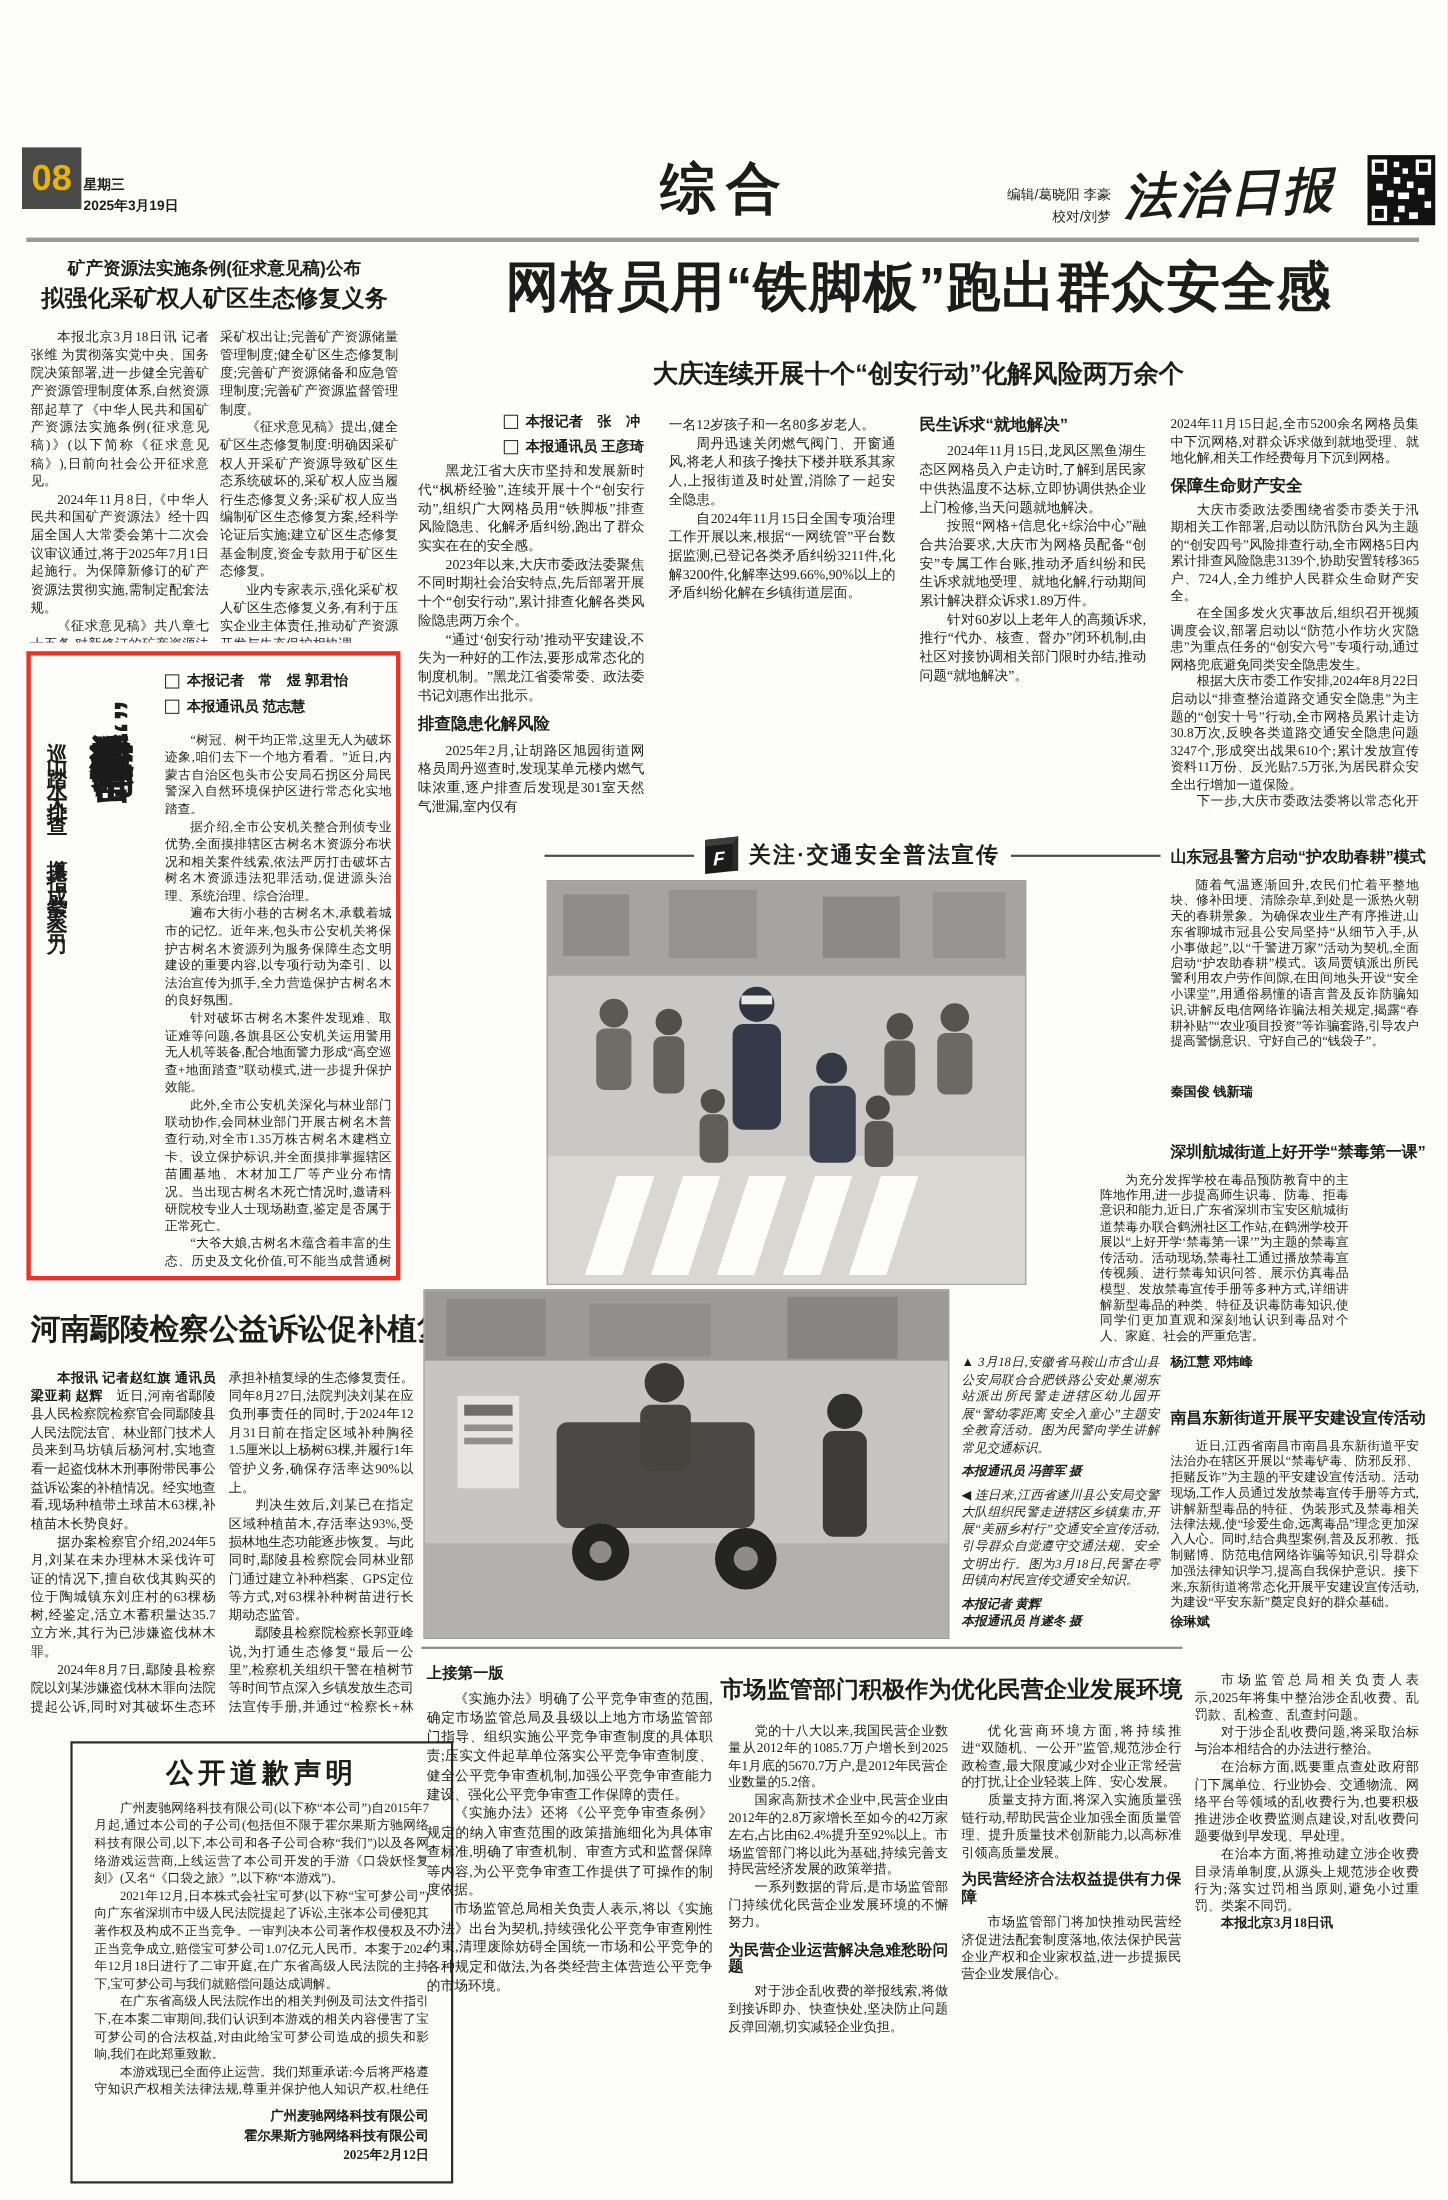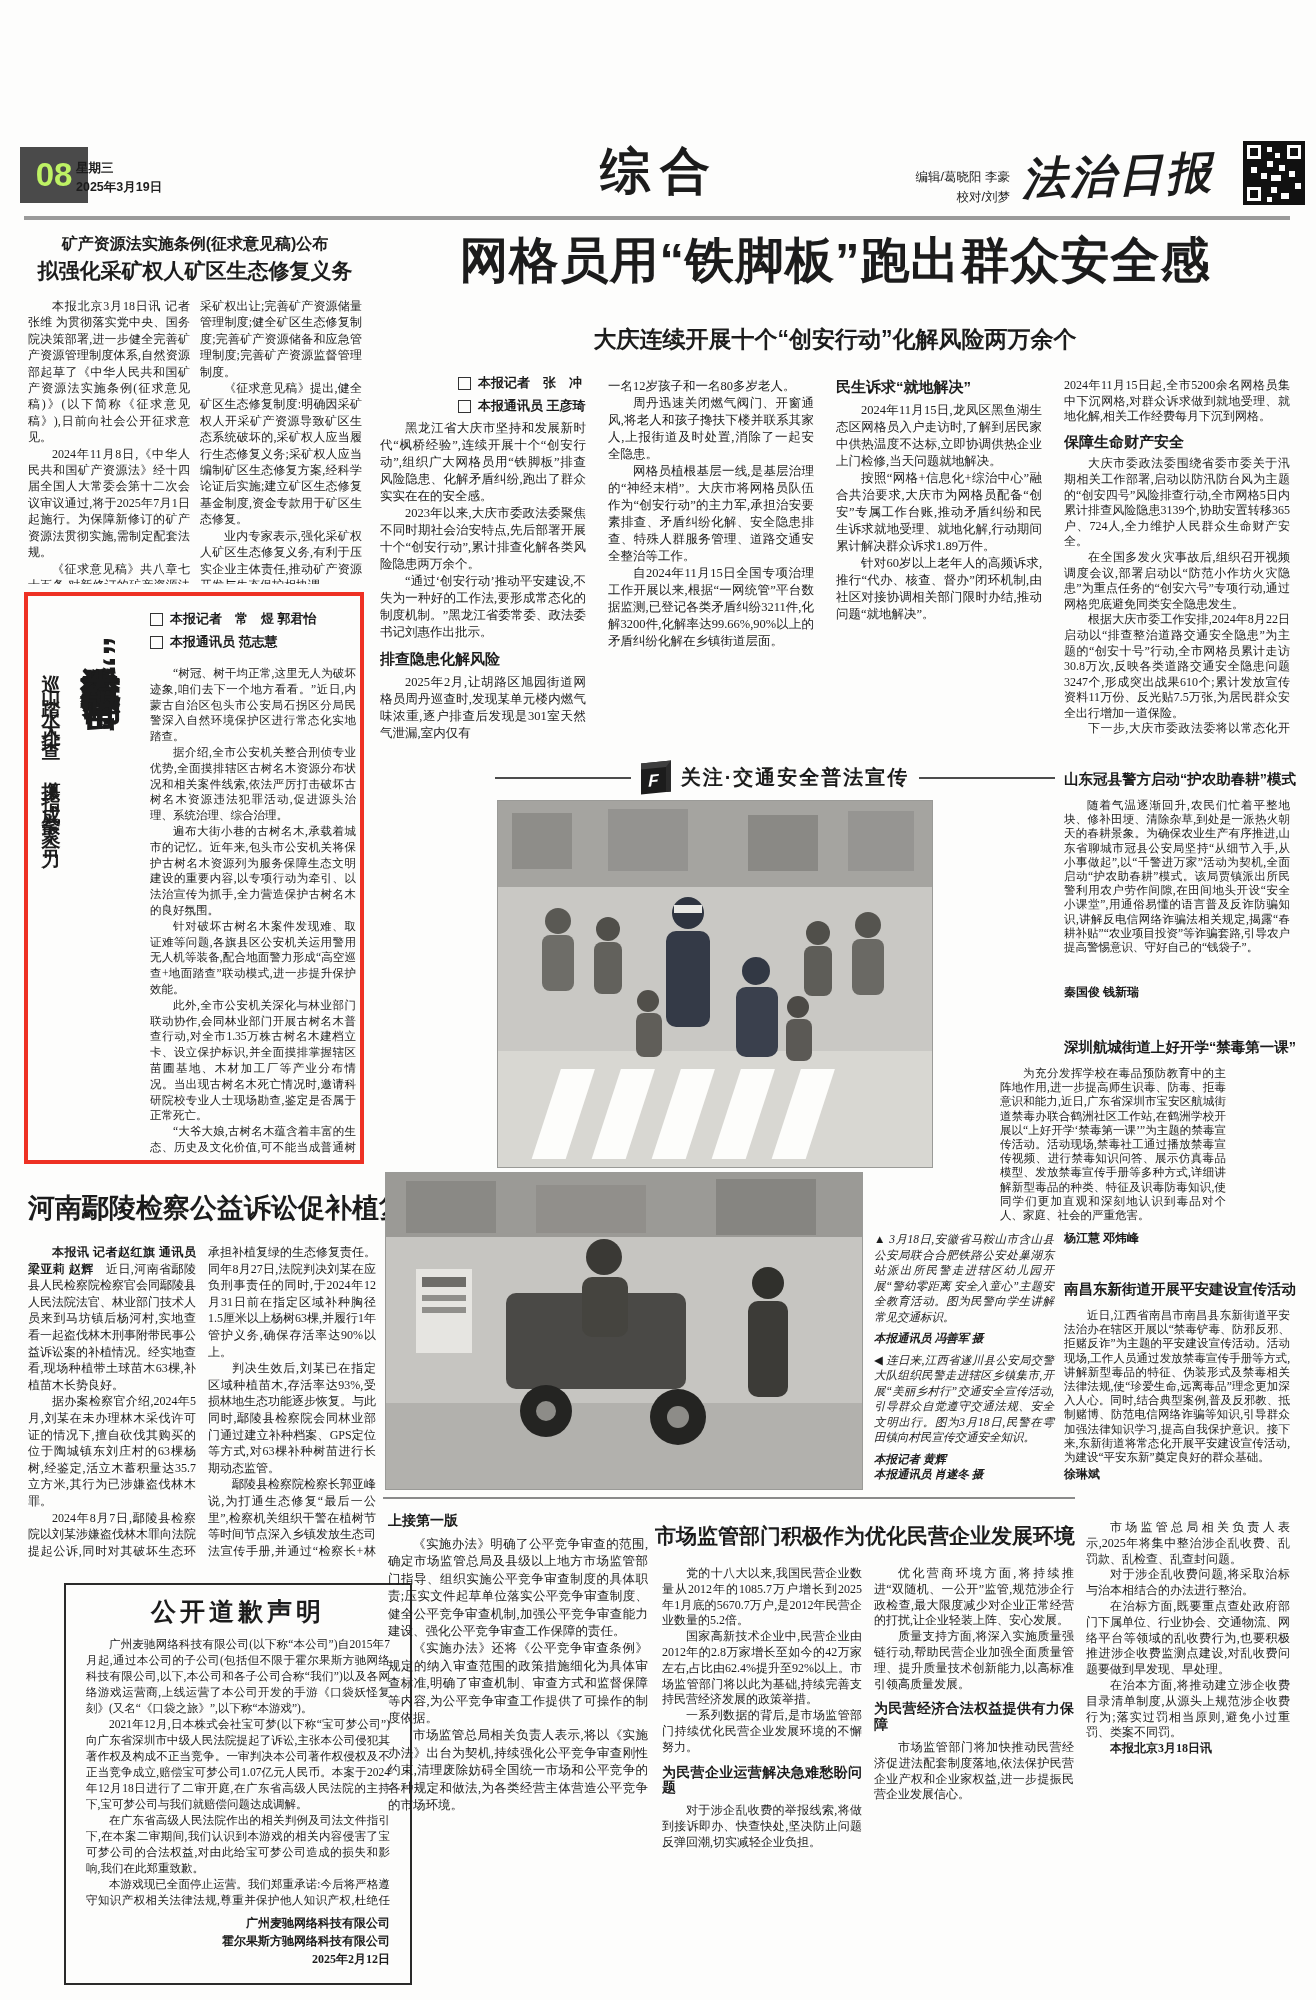--- a/index.html
+++ b/index.html
@@ -31,21 +31,21 @@
   .rahed{font-family:"Liberation Sans","DejaVu Sans",sans-serif;font-weight:bold;font-size:14.5px;
          text-align:center;white-space:nowrap;letter-spacing:0;}
   .rabody{font-size:11.5px;line-height:14.2px;}
   .rabyline{font-weight:bold;font-size:12px;text-align:left;padding-right:14px;}
 </style>
 </head>
 <body>
 
 <div id="page">
 
-  <div class="abs sans b ctr" style="left:20px;top:147px;width:68px;height:56px;background:#4a4a4a;color:#bef264;font-size:33px;line-height:56px;">08</div>
+  <div class="abs sans b ctr" style="left:20px;top:134px;width:54px;height:56px;background:#4a4a4a;color:#eab308;font-size:33px;line-height:56px;">08</div>
   <div class="abs sans b" style="left:76px;top:159px;font-size:12.5px;line-height:19px;">
     <div>星期三</div>
     <div>2025年3月19日</div>
   </div>
   <div class="abs sans b" style="left:575px;top:138px;width:170px;font-size:50px;letter-spacing:10px;text-align:center;">综合</div>
   <div class="abs sans rt" style="left:850px;top:167px;width:160px;font-size:12.5px;line-height:20px;">
     <div>编辑/葛晓阳  李豪</div>
     <div>校对/刘梦</div>
   </div>
   <div class="abs serif" style="left:1022px;top:146px;font-size:45px;font-weight:900;font-style:italic;letter-spacing:3px;transform:rotate(-2deg);">法治日报</div>
@@ -153,21 +153,20 @@
   <div class="abs col clip" style="left:380px;top:420px;width:206px;height:344px;font-size:12.5px;line-height:17px;">
     <p>黑龙江省大庆市坚持和发展新时代“枫桥经验”,连续开展十个“创安行动”,组织广大网格员用“铁脚板”排查风险隐患、化解矛盾纠纷,跑出了群众实实在在的安全感。</p>
     <p>2023年以来,大庆市委政法委聚焦不同时期社会治安特点,先后部署开展十个“创安行动”,累计排查化解各类风险隐患两万余个。</p>
     <p>“通过‘创安行动’推动平安建设,不失为一种好的工作法,要形成常态化的制度机制。”黑龙江省委常委、政法委书记刘惠作出批示。</p>
     <p class="subhed" style="font-size:15px;">排查隐患化解风险</p>
     <p>2025年2月,让胡路区旭园街道网格员周丹巡查时,发现某单元楼内燃气味浓重,逐户排查后发现是301室天然气泄漏,室内仅有</p>
   </div>
   <div class="abs col clip" style="left:608px;top:378px;width:206px;height:386px;font-size:12.5px;line-height:17px;">
     <p class="noind">一名12岁孩子和一名80多岁老人。</p>
     <p>周丹迅速关闭燃气阀门、开窗通风,将老人和孩子搀扶下楼并联系其家人,上报街道及时处置,消除了一起安全隐患。</p>
-    <p>网格员植根基层一线,是基层治理的“神经末梢”。大庆市将网格员队伍作为“创安行动”的主力军,承担治安要素排查、矛盾纠纷化解、安全隐患排查、特殊人群服务管理、道路交通安全整治等工作。</p>
     <p>自2024年11月15日全国专项治理工作开展以来,根据“一网统管”平台数据监测,已登记各类矛盾纠纷3211件,化解3200件,化解率达99.66%,90%以上的矛盾纠纷化解在乡镇街道层面。</p>
   </div>
   <div class="abs col clip" style="left:836px;top:378px;width:206px;height:386px;font-size:12.5px;line-height:17px;">
     <p class="subhed" style="font-size:15px;margin-top:0 !important;">民生诉求“就地解决”</p>
     <p>2024年11月15日,龙凤区黑鱼湖生态区网格员入户走访时,了解到居民家中供热温度不达标,立即协调供热企业上门检修,当天问题就地解决。</p>
     <p>按照“网格+信息化+综治中心”融合共治要求,大庆市为网格员配备“创安”专属工作台账,推动矛盾纠纷和民生诉求就地受理、就地化解,行动期间累计解决群众诉求1.89万件。</p>
     <p>针对60岁以上老年人的高频诉求,推行“代办、核查、督办”闭环机制,由社区对接协调相关部门限时办结,推动问题“就地解决”。</p>
   </div>
   <div class="abs col clip" style="left:1064px;top:378px;width:226px;height:360px;font-size:12px;line-height:15.6px;">
     <p class="noind">2024年11月15日起,全市5200余名网格员集中下沉网格,对群众诉求做到就地受理、就地化解,相关工作经费每月下沉到网格。</p>

